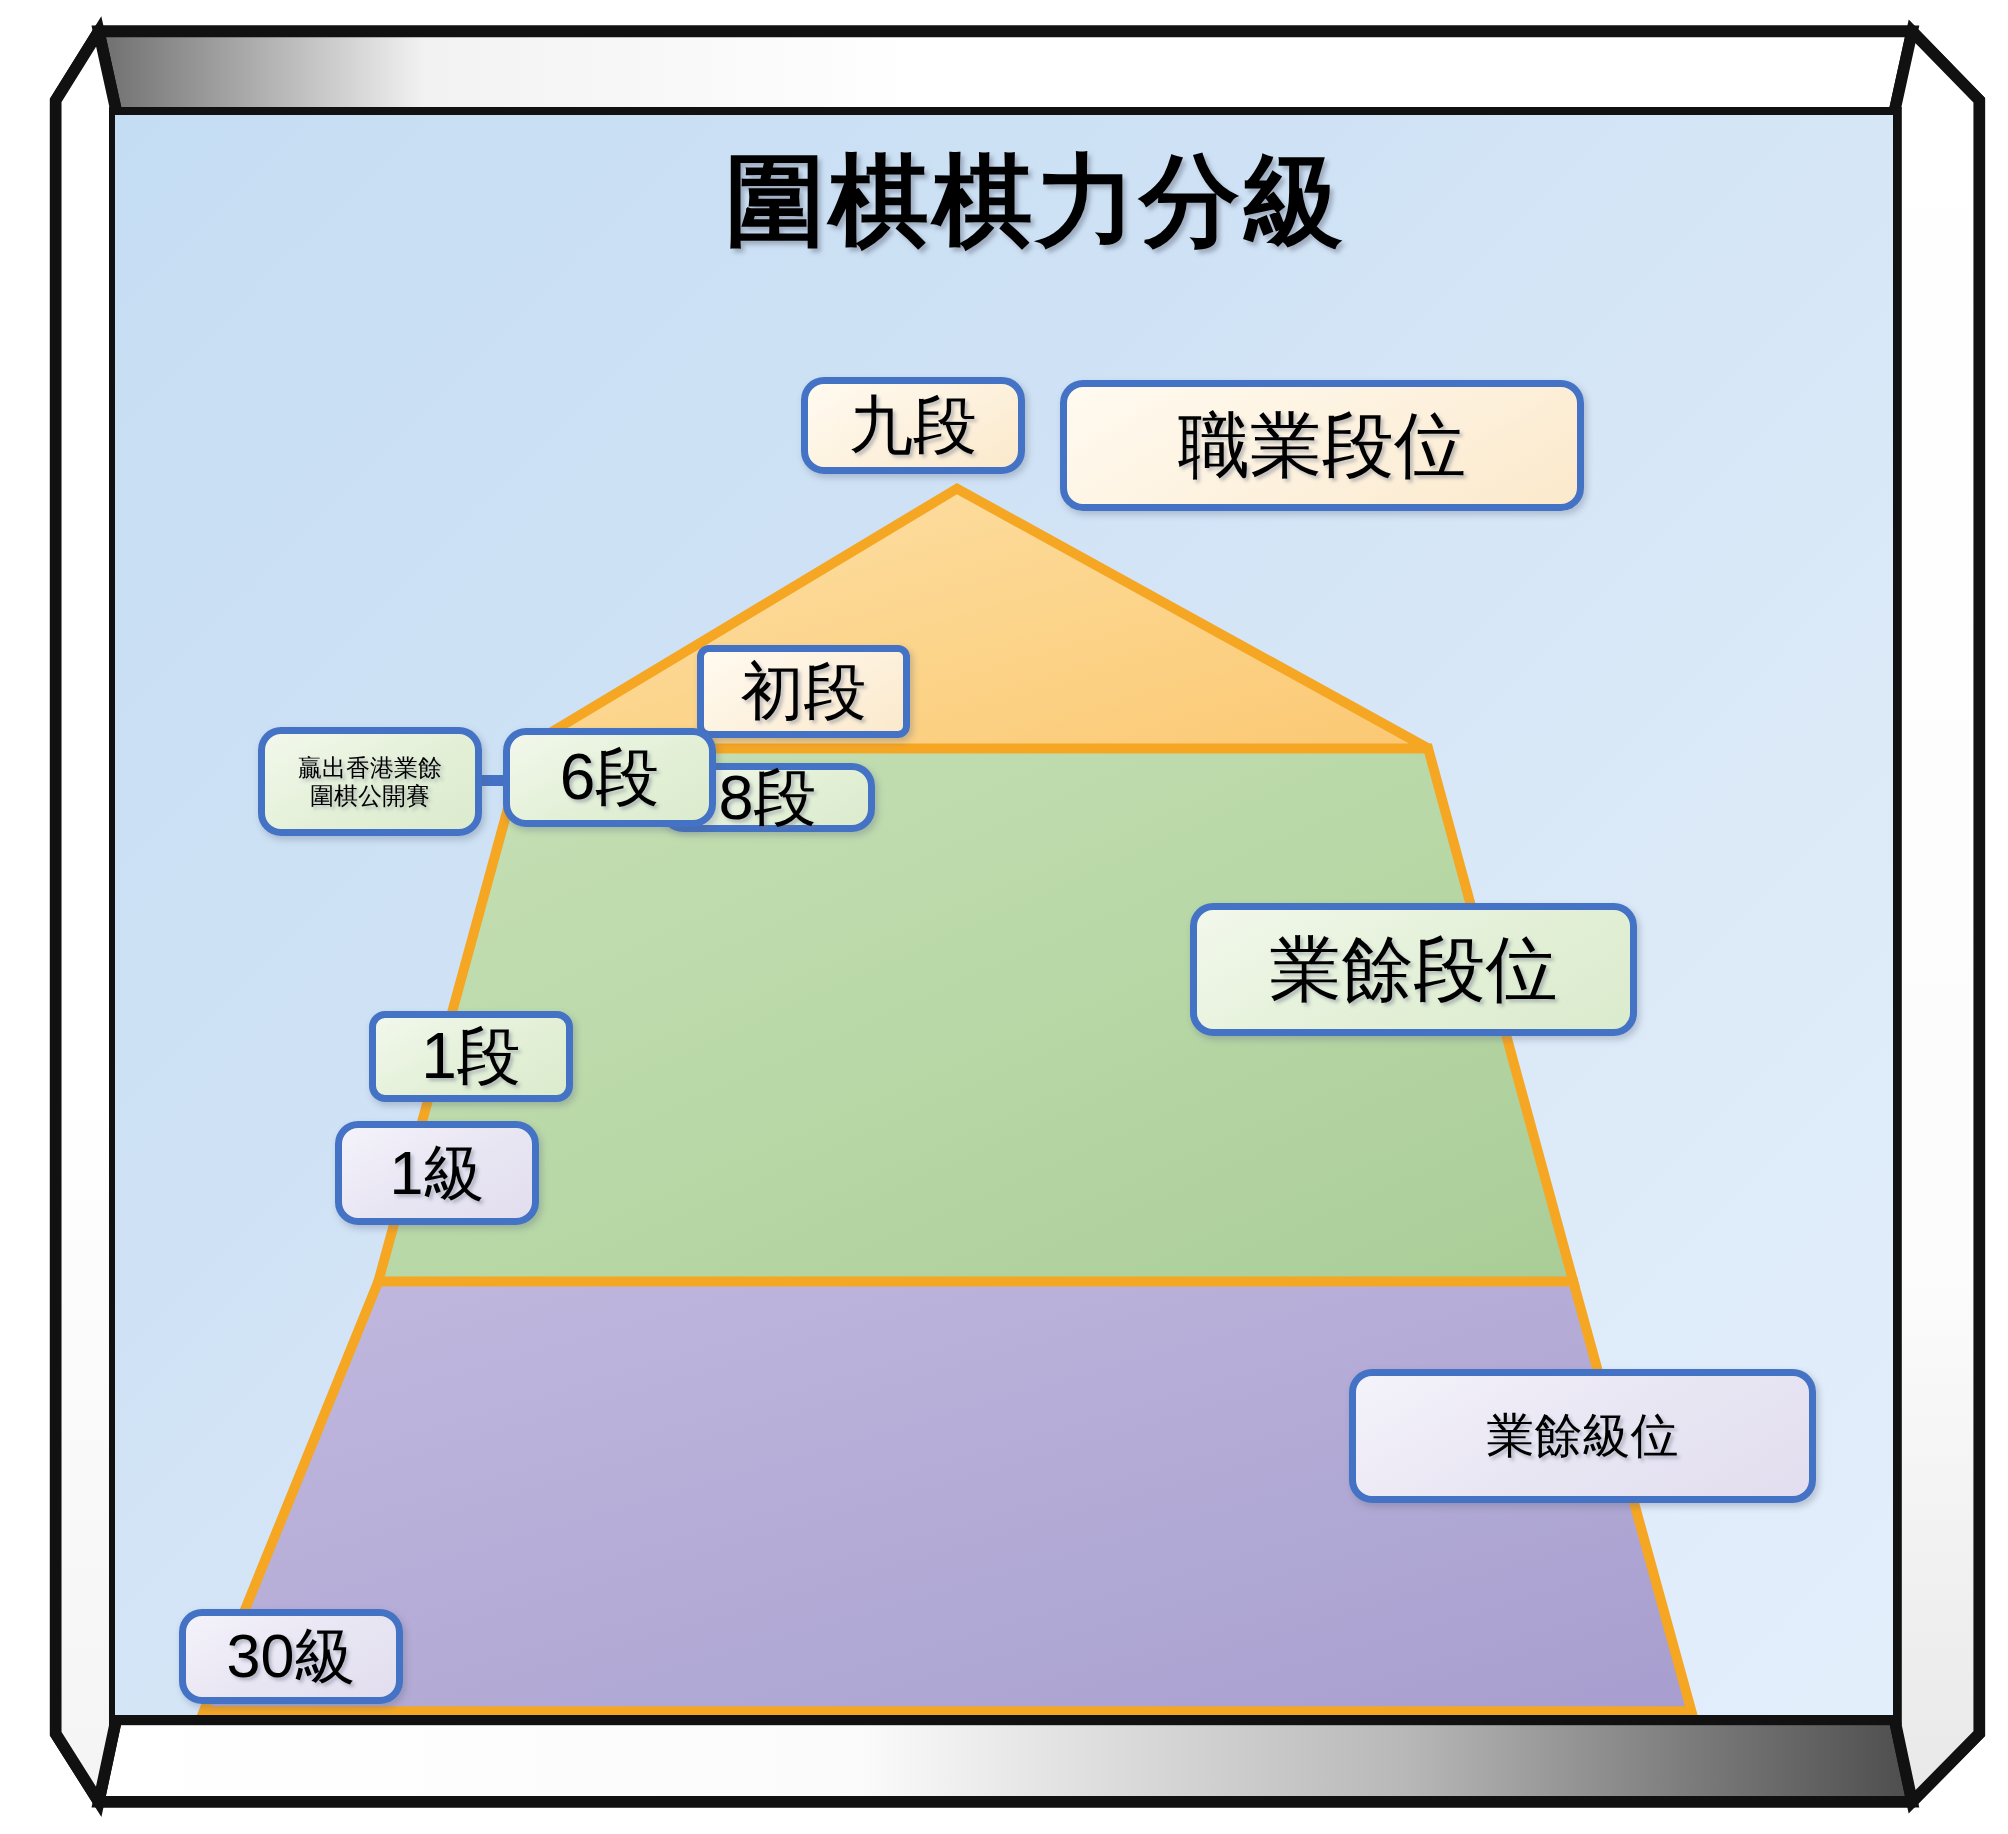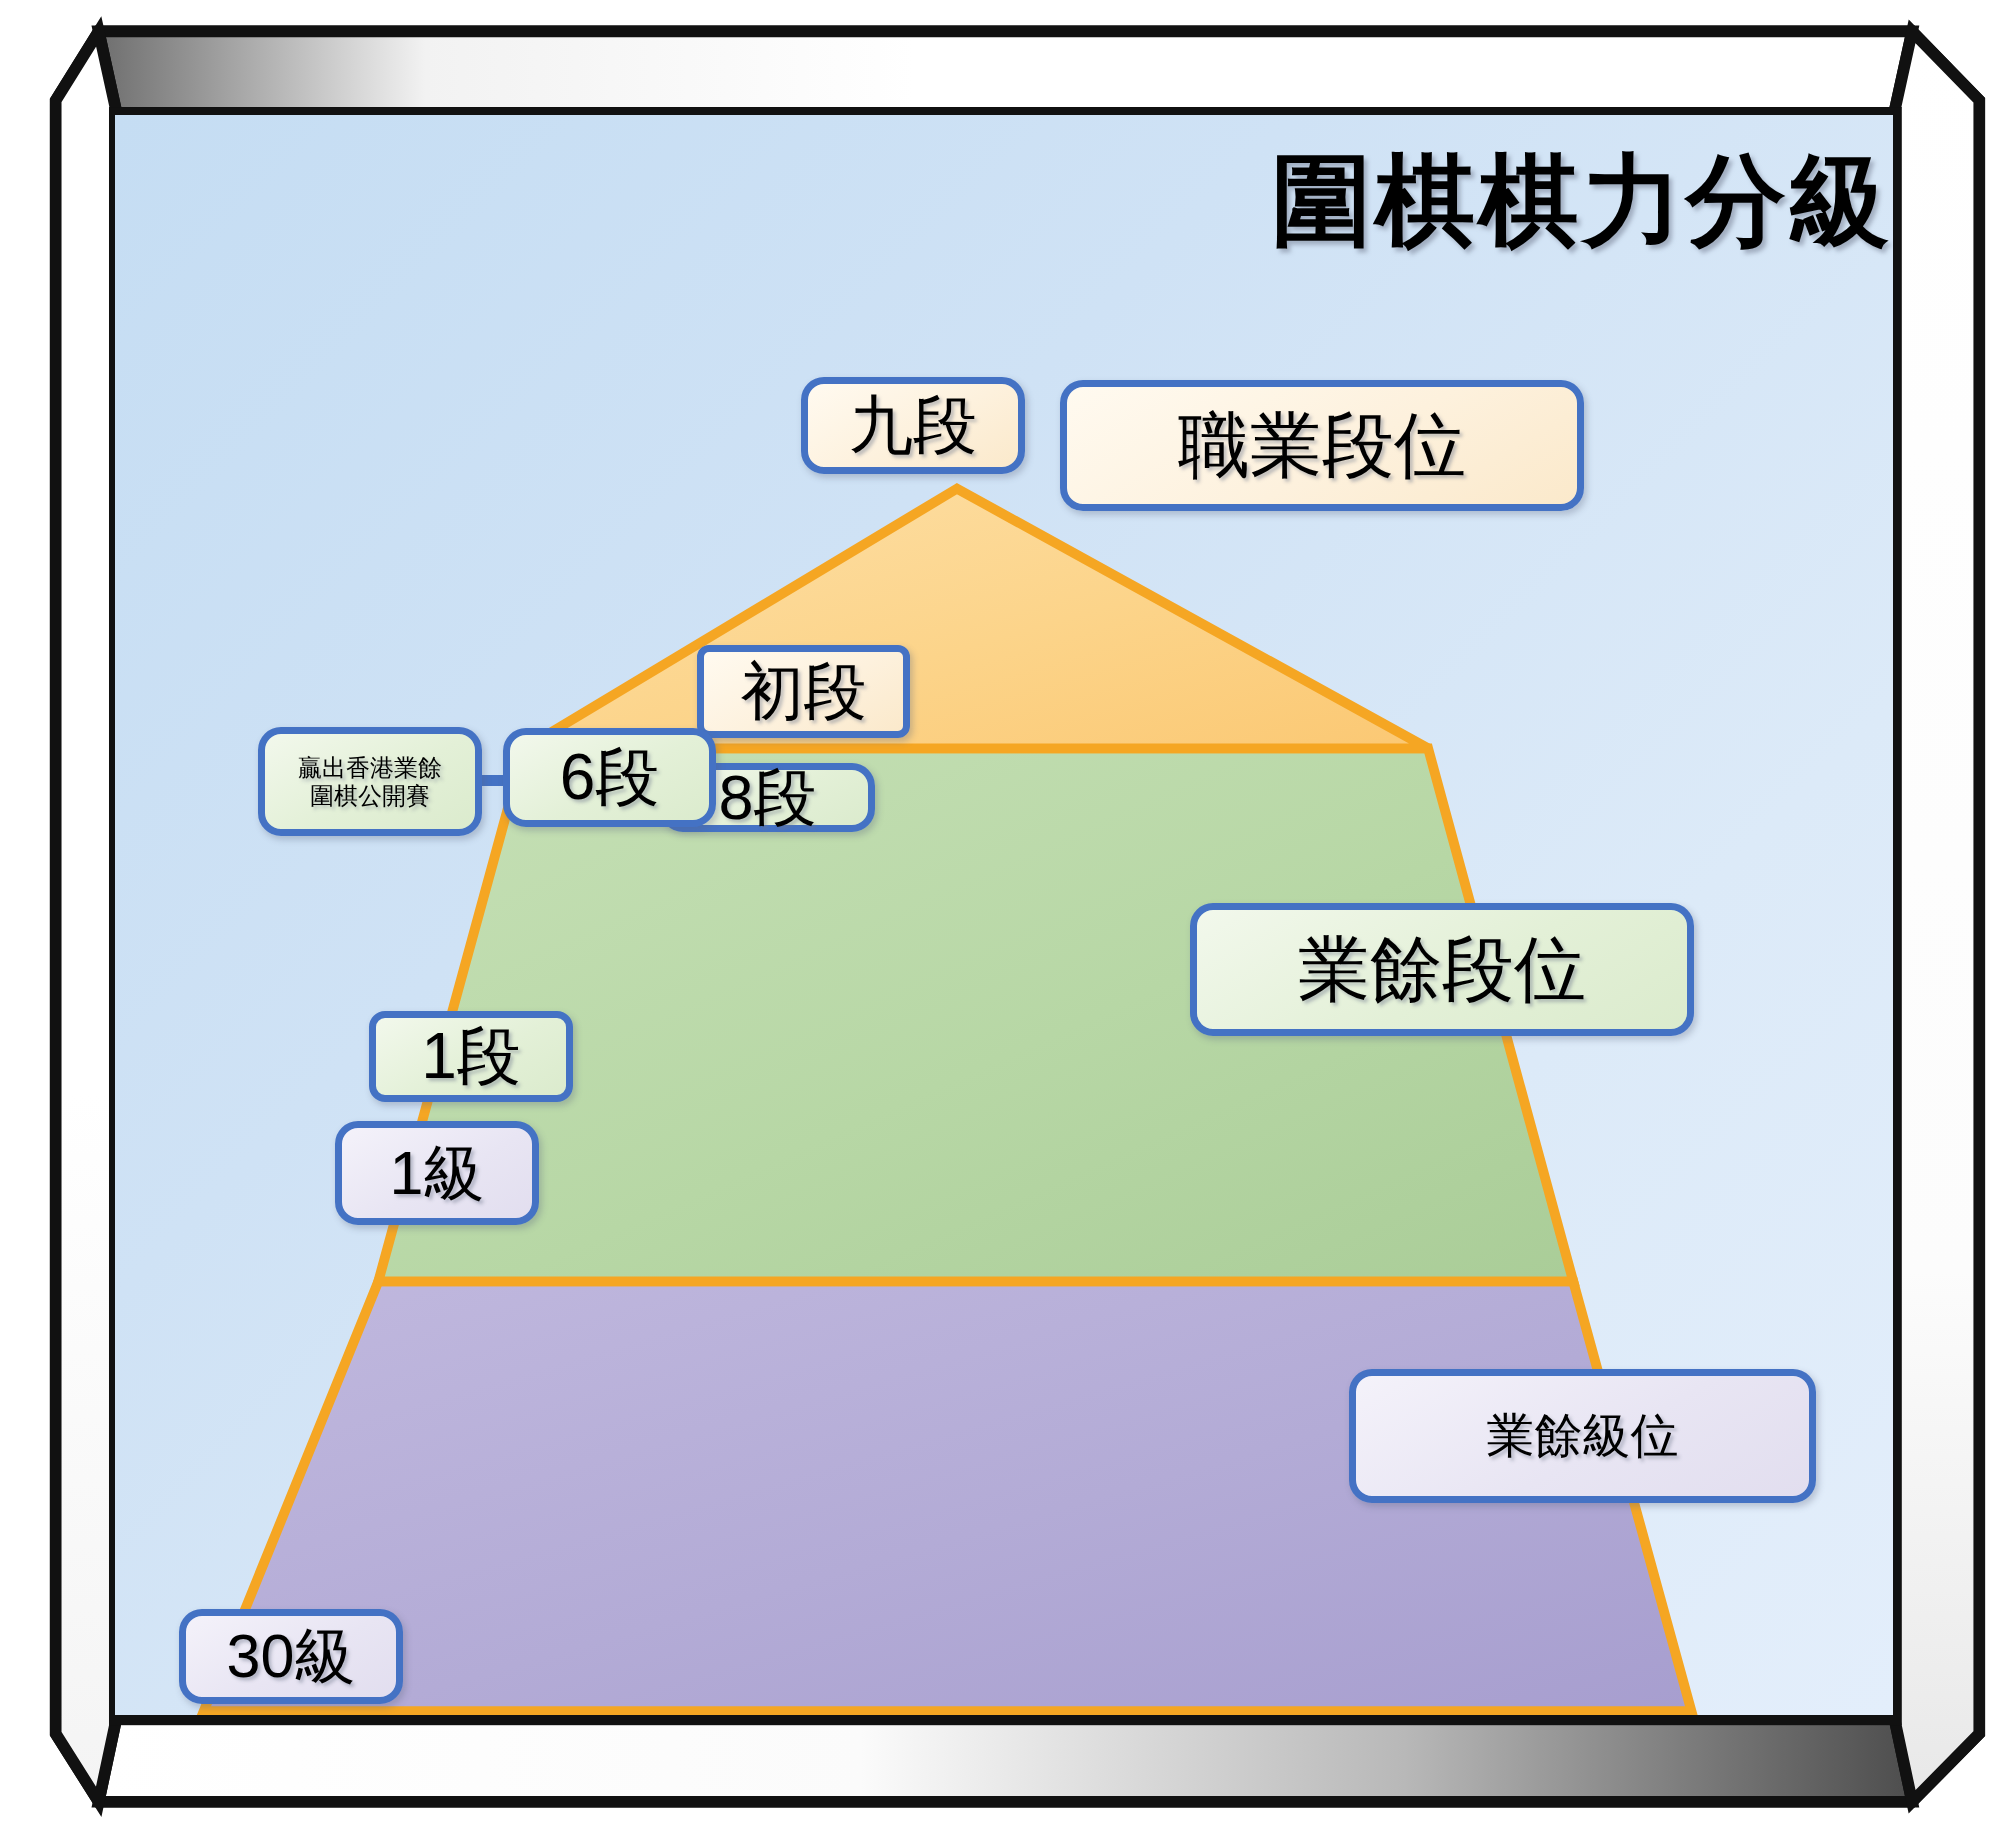--- a/index.html
+++ b/index.html
@@ -36,27 +36,28 @@
     overflow: hidden;
     background: linear-gradient(135deg, #c5ddf3 0%, #cfe2f5 35%, #dceaf8 70%, #e3eefb 100%);
   }
 
   
   #page-title {
     position: absolute;
     left: 0;
     top: 19.7px;
     width: 100%;
-    text-align: right;
+    text-align: center;
     font-size: 100px;
     font-weight: bold;
     letter-spacing: 3.6px;
     color: #000000;
     text-shadow: 3.6px 3.6px 4.5px rgba(120,130,150,0.55);
     white-space: nowrap;
+    padding-left: 32px;
   }
 
   
   #pyramid-svg {
     position: absolute;
     left: 0;
     top: 0;
   }
 
   
@@ -190,21 +191,21 @@
 
   <div class="label-box box-green box-two-line" style="left:143px; top:612px; width:224px; height:109px; font-size:24px;">
     <span>贏出香港業餘</span>
     <span>圍棋公開賽</span>
   </div>
 
   <div class="label-box box-green" style="left:388px; top:613px; width:213px; height:99px; font-size:64px;">
     <span>6段</span>
   </div>
 
-  <div class="label-box box-green" style="left:1075px; top:788px; width:504px; height:133px; font-size:72px;">
+  <div class="label-box box-green" style="left:1075px; top:788px; width:447px; height:133px; font-size:72px;">
     <span>業餘段位</span>
   </div>
 
   <div class="label-box box-green" style="left:254px; top:896px; width:204px; height:91px; font-size:64px;border-radius:16px;">
     <span>1段</span>
   </div>
 
   <div class="label-box box-purple" style="left:220px; top:1006px; width:204px; height:104px; font-size:61px;">
     <span>1級</span>
   </div>

